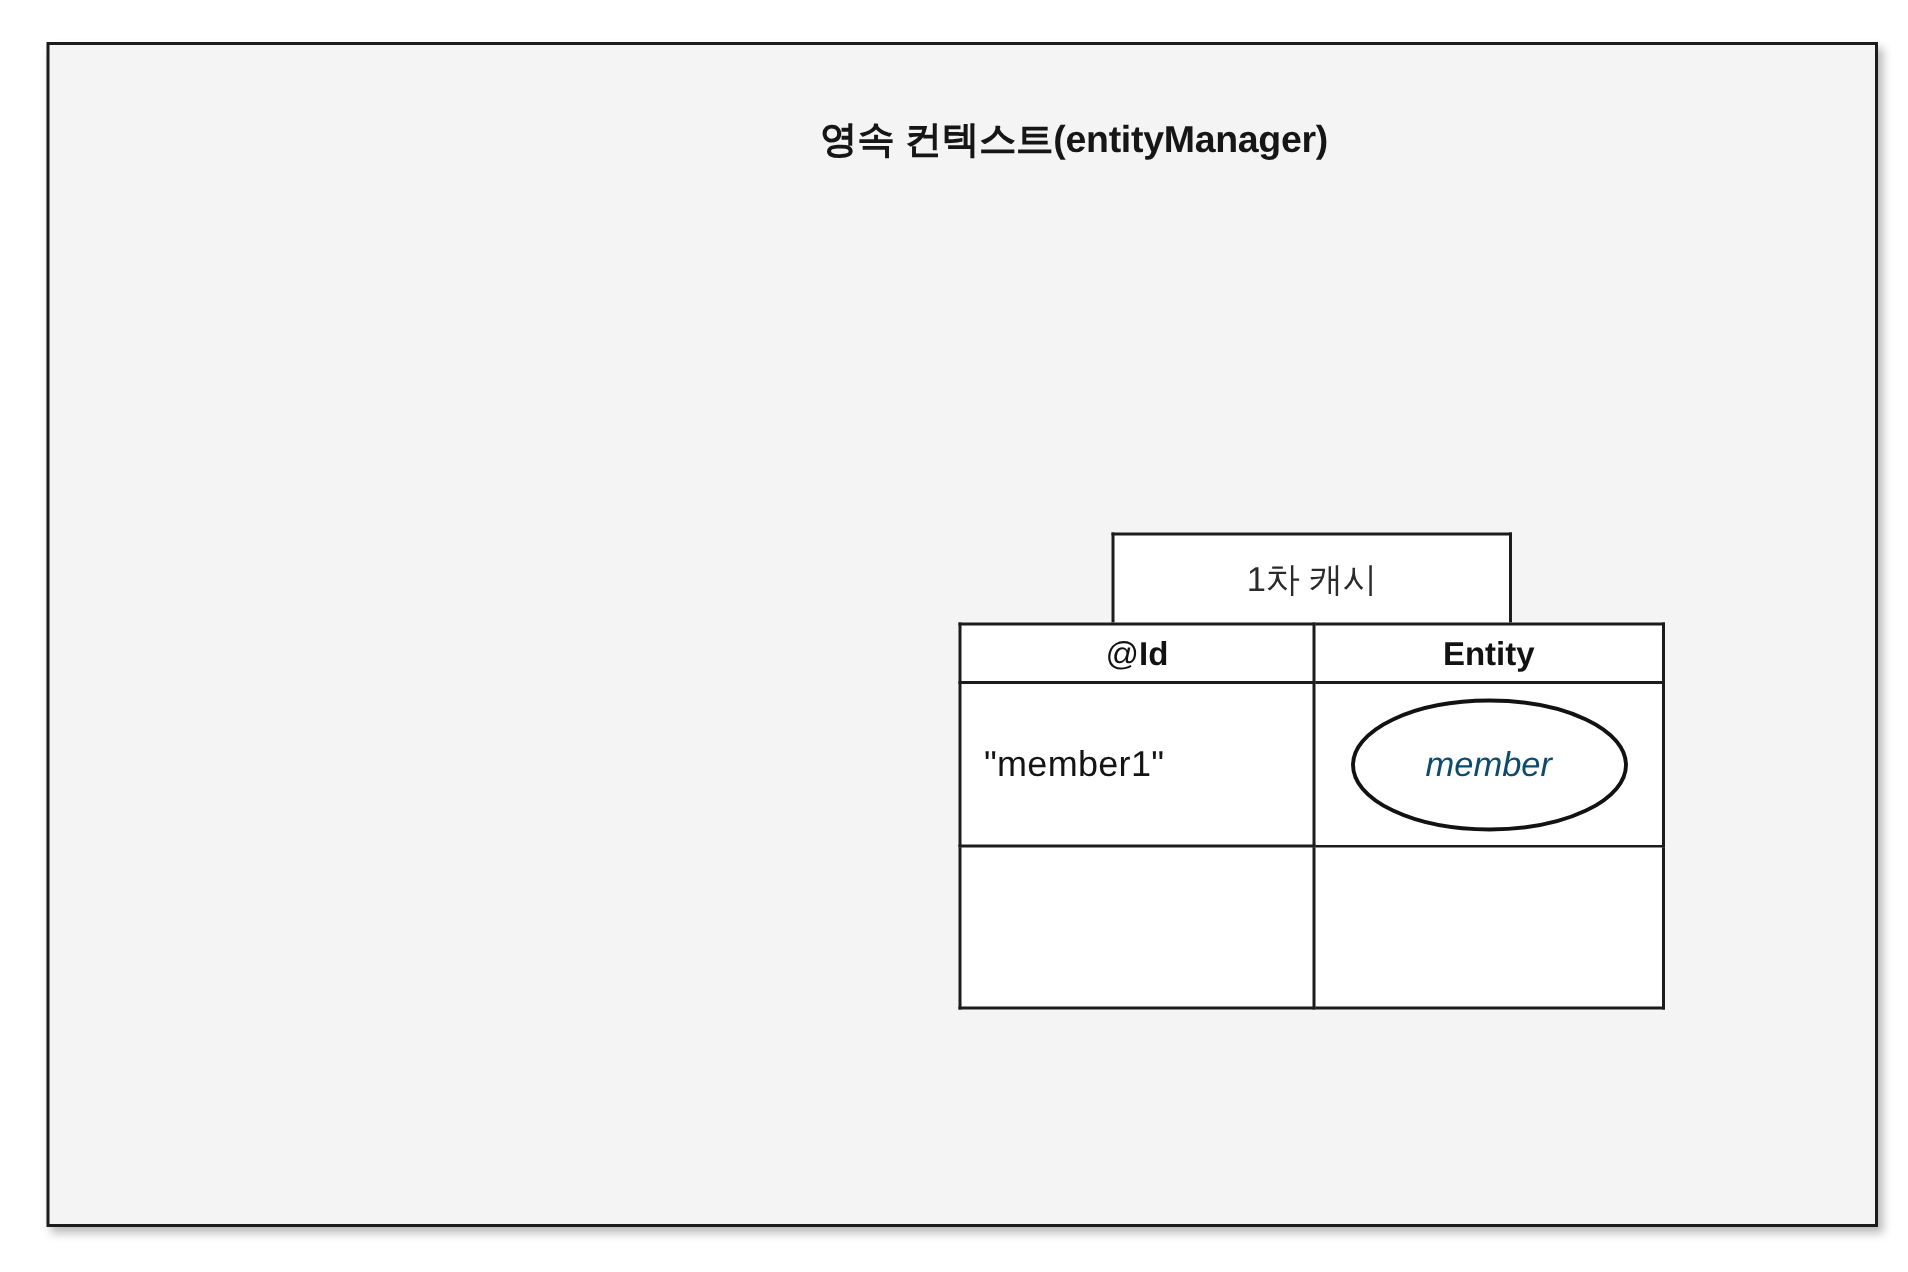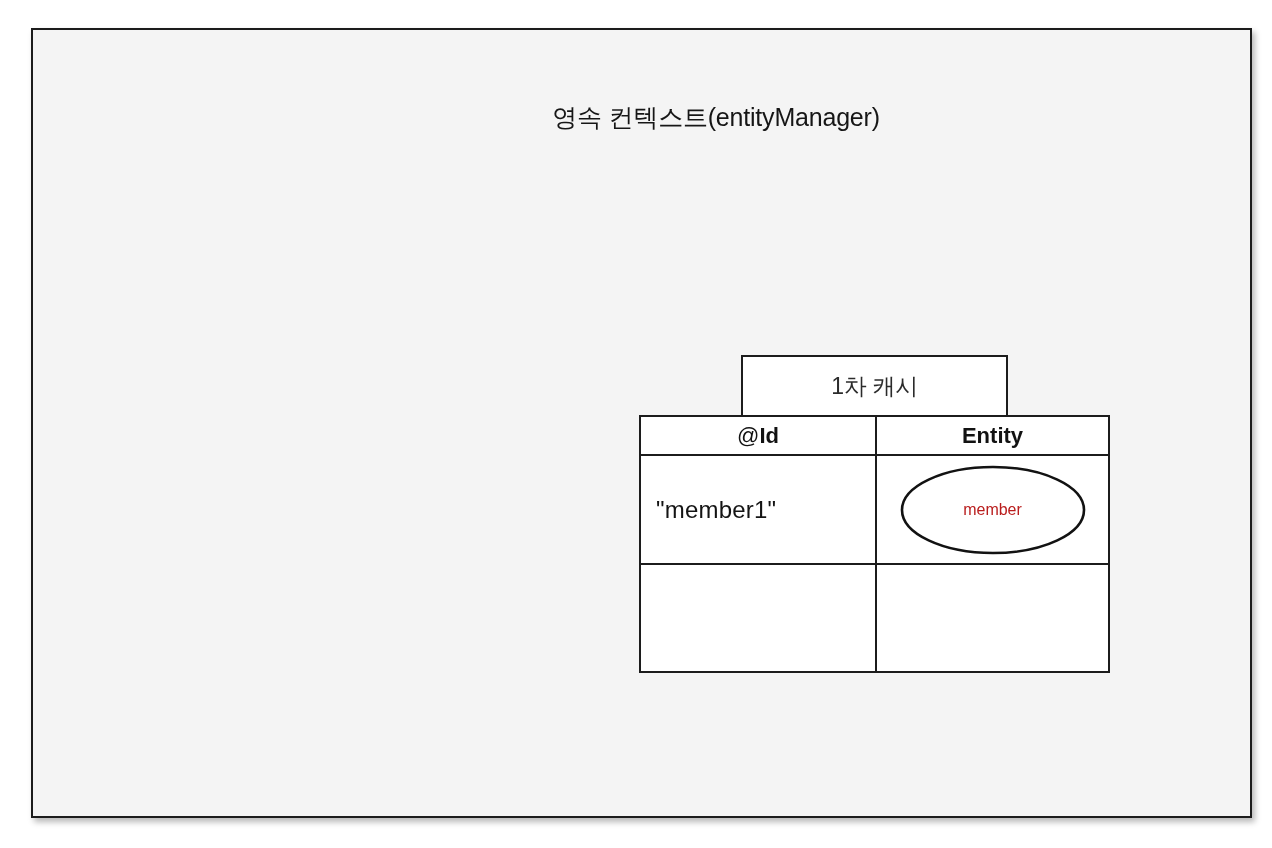--- a/index.html
+++ b/index.html
@@ -30,25 +30,24 @@
   }
 
   
   #slide-title {
     position: absolute;
     left: 403px;
     top: 46px;
     width: 560px;
     text-align: center;
     font-size: 25px;
-    font-weight: normal;
+    font-weight: bold;
     letter-spacing: -0.2px;
     color: #161616;
     white-space: nowrap;
-    margin-top: 25px;
   }
 
   
   #cache-diagram {
     position: absolute;
     left: 575px;
     top: 294px;
     width: 520px;
     height: 360px;
   }
@@ -131,23 +130,24 @@
     height: 92px;
   }
   #entity-ellipse-wrap svg { display: block; }
   #entity-ellipse-label {
     position: absolute;
     left: 0; top: 0;
     width: 188px; height: 92px;
     display: flex;
     align-items: center;
     justify-content: center;
-    font-size: 16px;
+    font-size: 23px;
     font-weight: 400;
-    color: #b91c1c;
+    color: #0c4a6e;
+    font-style: italic;
   }
 </style>
 </head>
 <body>
 
 <div id="slide-frame">
 
   <div id="slide-title">영속 컨텍스트(entityManager)</div>
 
   <div id="cache-diagram">

